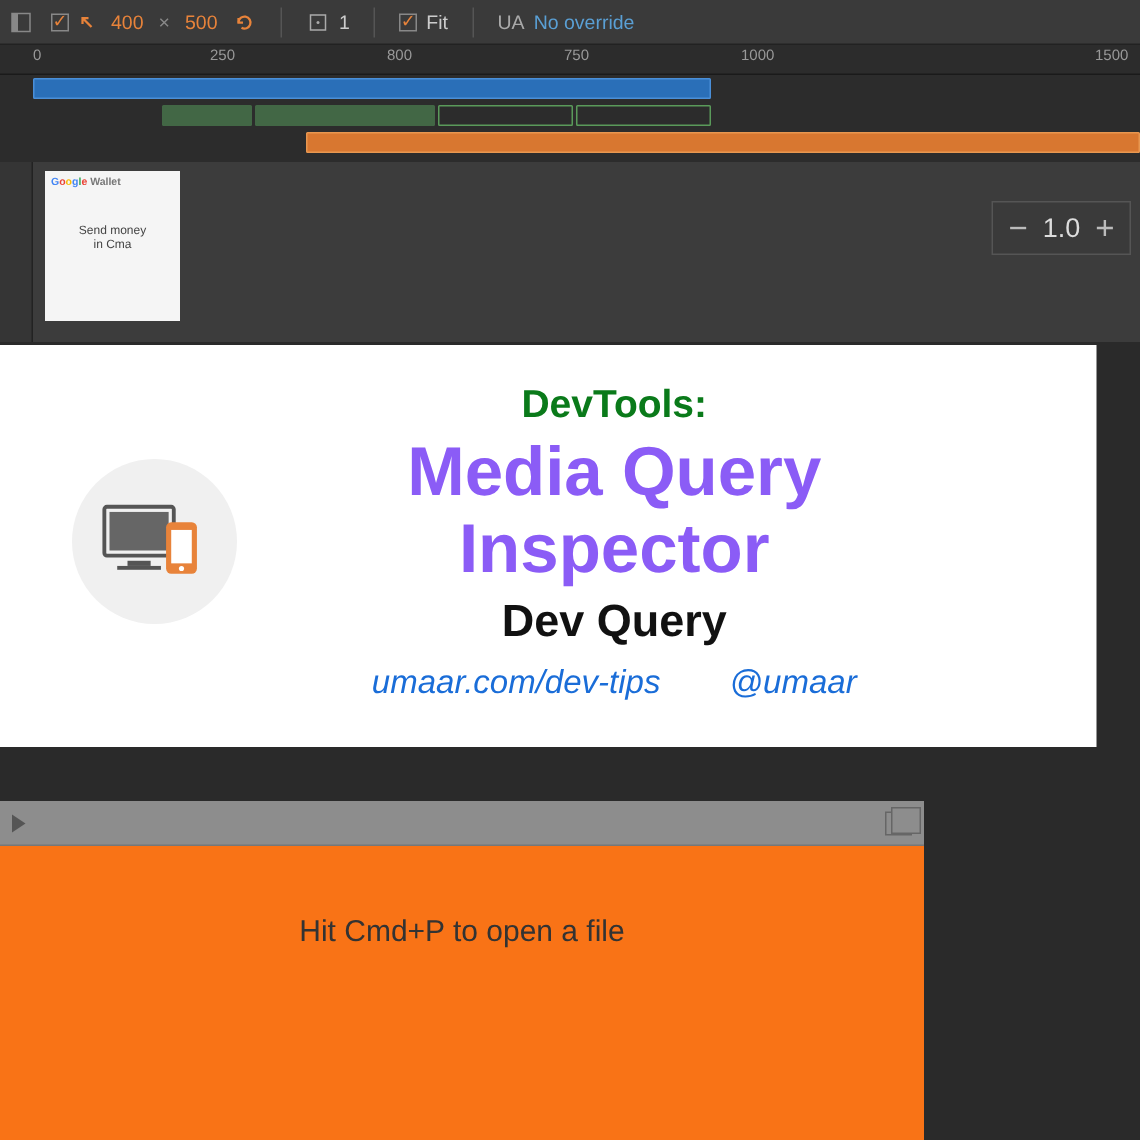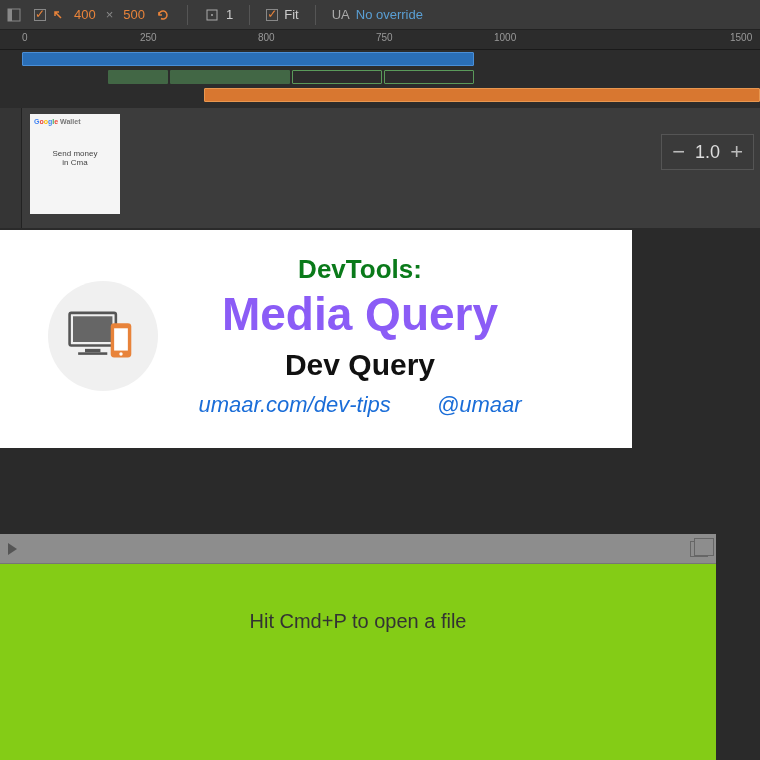--- a/index.html
+++ b/index.html
@@ -37,33 +37,33 @@
 .preview-page { width: 90px; height: 100px; background: #f5f5f5; font-size: 7px; color: #333; padding: 4px; position: relative; }
 .preview-logo { font-size: 7px; font-weight: bold; }
 .preview-logo .g-b { color: #4285f4; } .preview-logo .g-r { color: #ea4335; } .preview-logo .g-y { color: #fbbc05; } .preview-logo .g-g { color: #34a853; }
 .preview-body { text-align: center; margin-top: 24px; font-size: 8px; color: #444; }
 
 
 .zoom-control { position: absolute; right: 6px; top: 134px; background: #3a3a3a; color: #ddd; font-size: 18px; padding: 4px 10px; display: flex; align-items: center; gap: 10px; border: 1px solid #555; }
 .zoom-btn { cursor: pointer; font-size: 22px; color: #bbb; }
 
 
-.overlay { position: absolute; top: 230px; left: 0; width: 632px; background: #fff; padding: 24px 30px 30px 30px; text-align: center; }
+.overlay { position: absolute; top: 230px; left: 0; width: 731px; background: #fff; padding: 24px 30px 30px 30px; text-align: center; }
 .overlay-inner { display: flex; align-items: center; gap: 20px; }
 .icon-circle { width: 110px; height: 110px; border-radius: 55px; background: #f0f0f0; display: flex; align-items: center; justify-content: center; flex-shrink: 0; margin-left: 18px; }
 .icon-circle svg { width: 78px; height: 60px; }
 .overlay-text { flex: 1; padding-right: 60px; }
 .ov-devtools { color: #0a7a1a; font-size: 26px; font-weight: bold; }
 .ov-title { color: #8b5cf6; font-size: 46px; font-weight: bold; line-height: 1.1; margin: 4px 0 8px 0; }
 .ov-subtitle { color: #111; font-size: 30px; font-weight: bold; margin-bottom: 10px; }
 .ov-links { font-size: 22px; font-style: italic; }
 .ov-links a { color: #1a6dd8; text-decoration: none; margin: 0 20px; }
 
 
-.bottom-panel { position: absolute; top: 534px; left: 0; width: 716px; height: 226px; background: #84cc16; }
+.bottom-panel { position: absolute; top: 534px; left: 0; width: 616px; height: 226px; background: #f97316; }
 .bp-toolbar { height: 30px; background: #8d8d8d; border-bottom: 1px solid #777; display: flex; align-items: center; justify-content: space-between; padding: 0 8px; }
 .bp-play { width: 0; height: 0; border-left: 9px solid #555; border-top: 6px solid transparent; border-bottom: 6px solid transparent; }
 .bp-tabs { width: 18px; height: 16px; border: 1px solid #666; position: relative; }
 .bp-tabs::before { content: ''; position: absolute; top: -4px; left: 3px; width: 18px; height: 16px; border: 1px solid #666; background: #8d8d8d; }
 .bp-hint { text-align: center; color: #333; font-size: 20px; margin-top: 46px; }
 </style>
 </head>
 <body>
 
 <div class="toolbar">
@@ -162,20 +162,21 @@
         <rect x="16" y="54" width="34" height="3" fill="#555"></rect>
         <rect x="54" y="20" width="24" height="40" rx="4" fill="#e8833a"></rect>
         <rect x="58" y="26" width="16" height="26" fill="#fff"></rect>
         <circle cx="66" cy="56" r="2" fill="#fff"></circle>
       </svg>
     </div>
     <div class="overlay-text">
       <div class="ov-devtools">DevTools:</div>
       <div class="ov-title">
         <div>Media Query</div>
+        <div>Inspector</div>
       </div>
       <div class="ov-subtitle">Dev Query</div>
       <div class="ov-links">
         <a>umaar.com/dev-tips</a>
         <a>@umaar</a>
       </div>
     </div>
   </div>
 </div>
 

